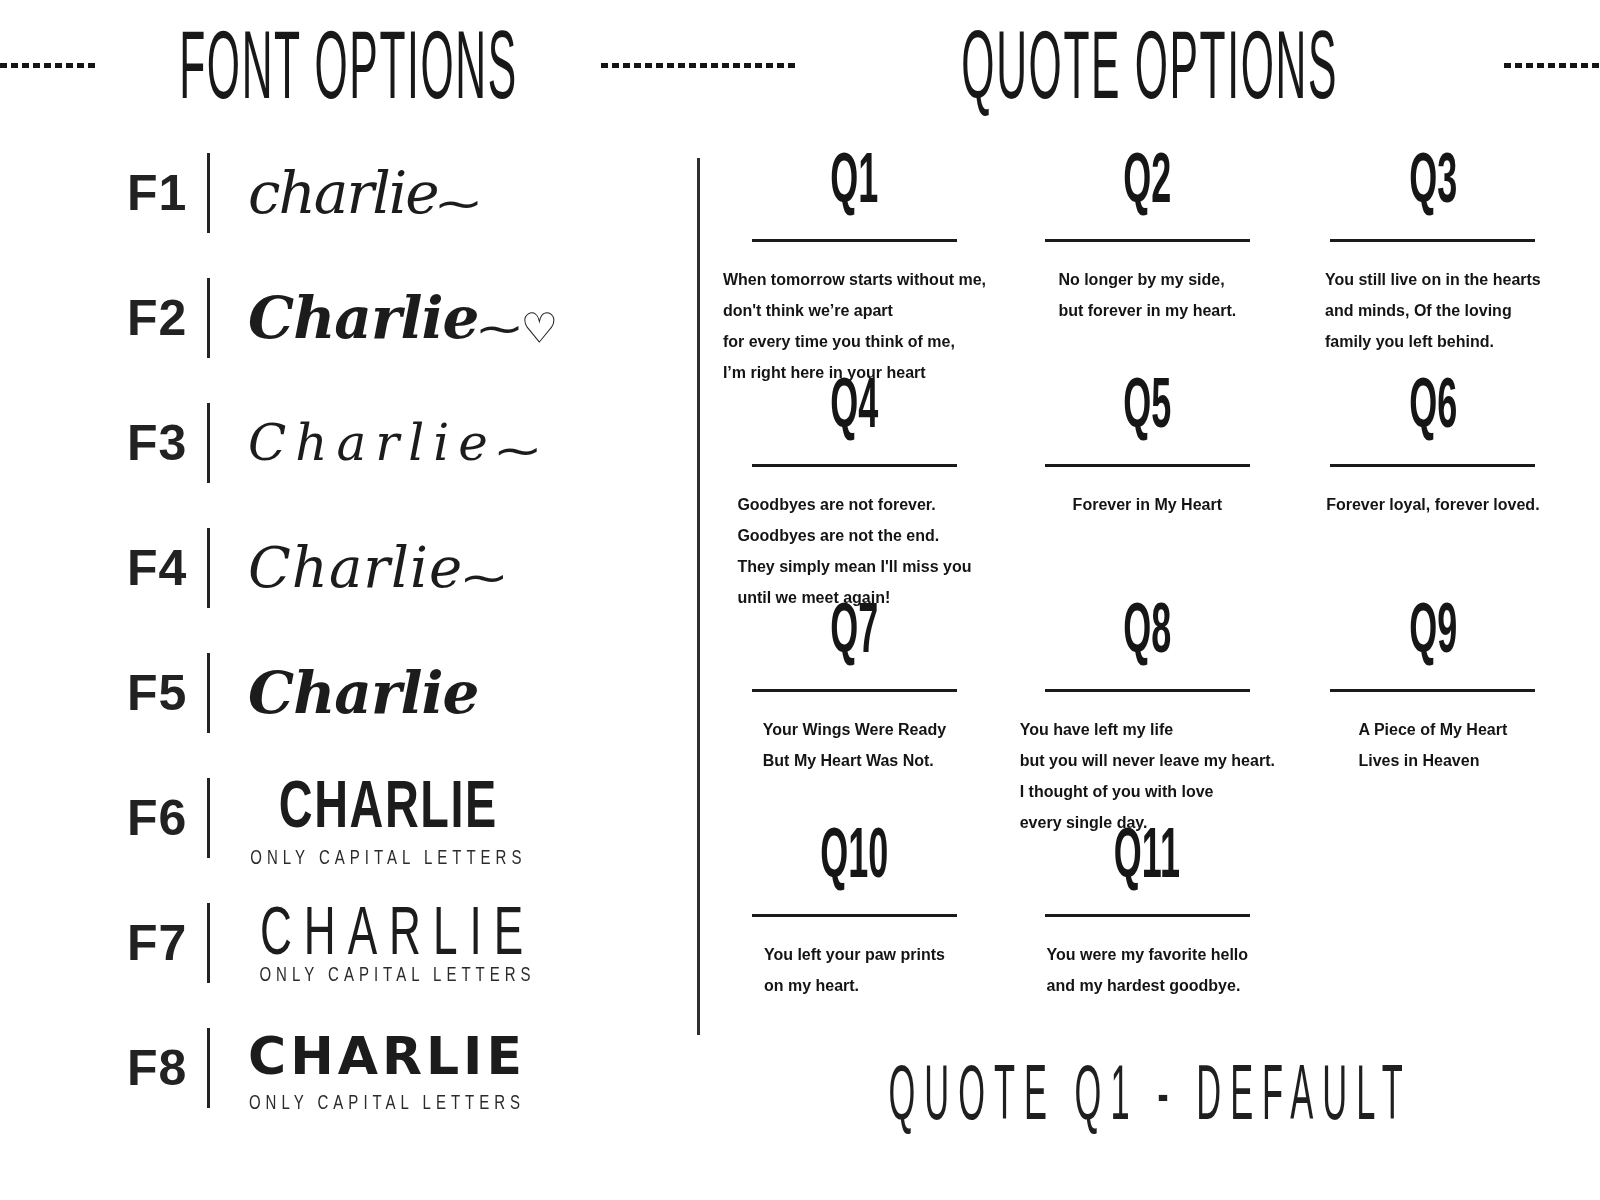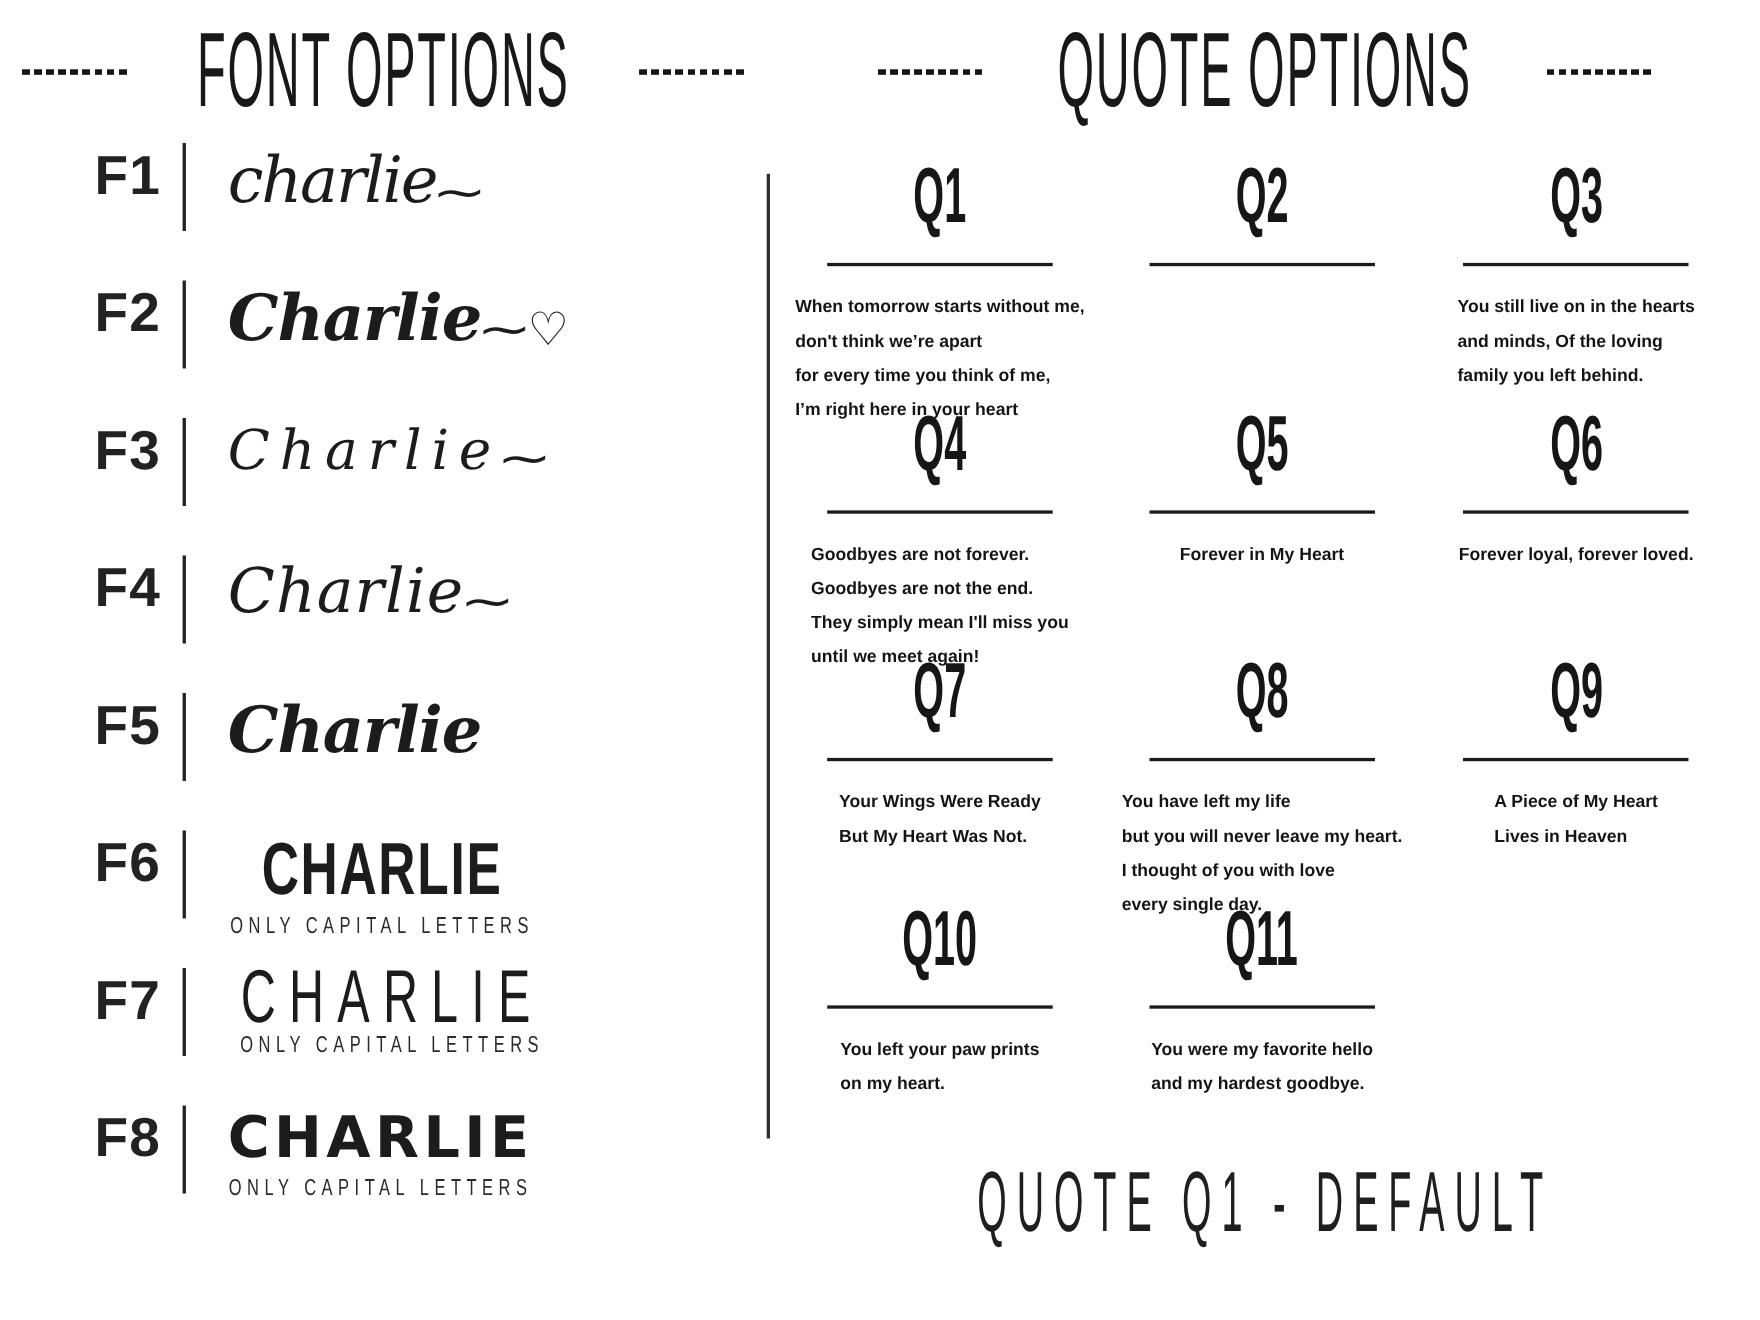--- a/index.html
+++ b/index.html
@@ -10,21 +10,21 @@
     background: #ffffff;
     overflow: hidden;
     font-family: "Liberation Sans", sans-serif;
     color: #1a1a1a;
   }
 
   
   .title-row {
     display: flex;
     align-items: center;
-    justify-content: center;
+    justify-content: space-between;
     gap: 26px;
     height: 130px;
   }
   .big-title {
     display: inline-block;
     margin: 0;
     font-family: "Liberation Sans", sans-serif;
     font-weight: 400;
     font-size: 52px;
     letter-spacing: 2px;
@@ -42,22 +42,23 @@
   
   .left-panel {
     position: absolute;
     left: 0; top: 0;
     width: 697px;
     height: 1200px;
   }
   .font-list { margin-top: 0; }
   .font-row {
     display: flex;
-    align-items: flex-start;
+    align-items: center;
     height: 125px;
+    margin-left: 41px;
   }
   .f-label {
     margin-left: 86px;
     width: 74px;
     font-weight: 700;
     font-size: 50px;
     letter-spacing: 1px;
     color: #222;
   }
   .f-bar {
@@ -283,20 +284,22 @@
         <div class="q-underline"></div>
         <div><span class="q-text">When tomorrow starts without me,
 don't think we’re apart
 for every time you think of me,
 I’m right here in your heart</span></div>
       </div>
 
       <div class="quote-card">
         <div class="q-id-wrap"><span class="q-id">Q2</span></div>
         <div class="q-underline"></div>
+        <div><span class="q-text">No longer by my side,
+but forever in my heart.</span></div>
       </div>
 
       <div class="quote-card">
         <div class="q-id-wrap"><span class="q-id">Q3</span></div>
         <div class="q-underline"></div>
         <div><span class="q-text">You still live on in the hearts
 and minds, Of the loving
 family you left behind.</span></div>
       </div>
 

